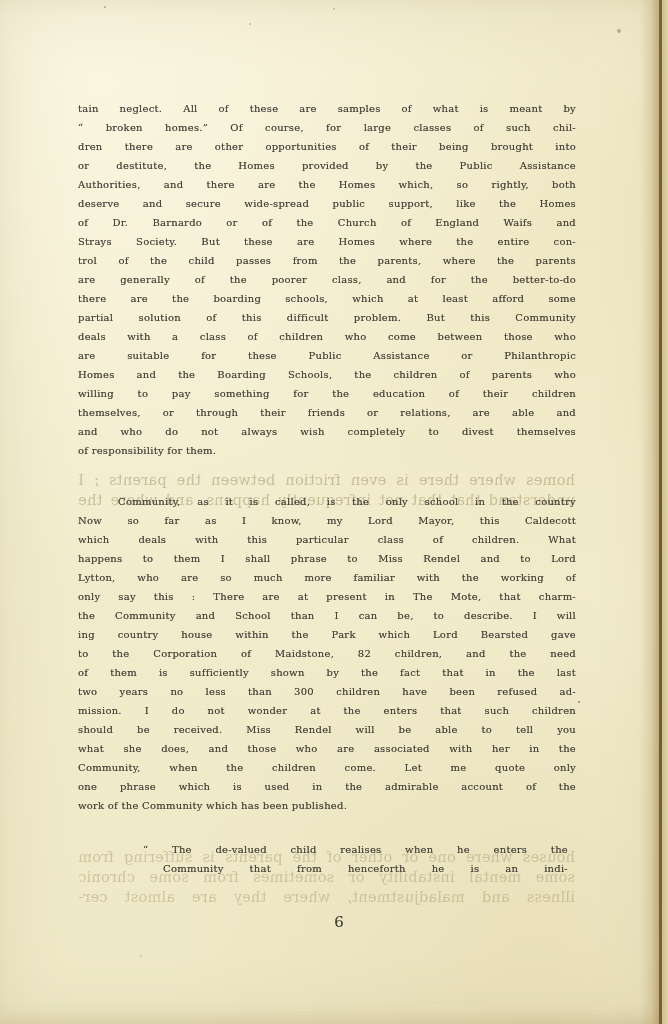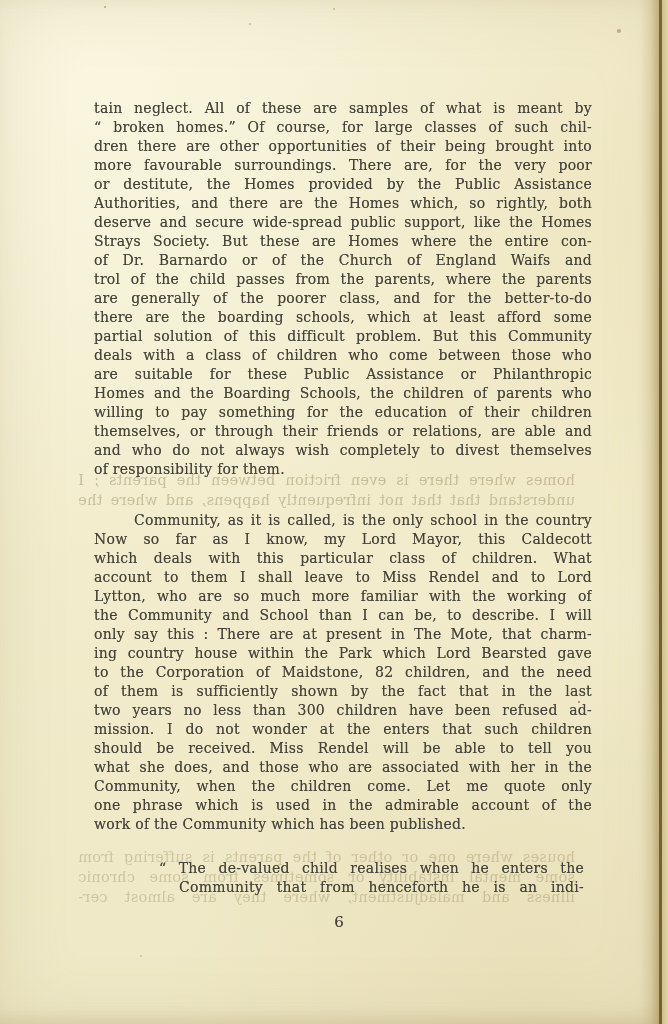--- a/index.html
+++ b/index.html
@@ -33,24 +33,23 @@
     position: absolute; top: 0; left: 662px; width: 6px; height: 1024px;
     background: linear-gradient(90deg, #cfc08d 0%, #e0d4a5 60%, #d6c globalization89 100%);
     background: linear-gradient(90deg, #cfc08d 0%, #e0d4a5 100%);
   }
 
   
   .text-block {
     position: absolute; left: 78px; top: 99px; width: 498px;
     z-index: 2;
     color: #45423a;
-    font-size: 14px;
+    font-size: 10px;
     letter-spacing: 0.25px;
     text-shadow: 0 0 0.4px rgba(58,54,46,0.55);
-    margin-left: 16px;
   }
   .line {
     height: 19px;
     line-height: 19px;
     text-align: justify;
     text-align-last: justify;
     overflow: hidden;
     white-space: nowrap;
   }
   .para-1 .line:last-child { text-align-last: left; }
@@ -108,47 +107,46 @@
       <div class="line">houses where one or other of the parents is suffering from</div>
       <div class="line">some mental instability or sometimes from some chronic</div>
       <div class="line">illness and maladjustment, where they are almost cer-</div>
     </div>
 
   <main class="text-block">
     <section class="para para-1">
         <div class="line">tain neglect.  All of these are samples of what is meant by</div>
         <div class="line">“ broken homes.”  Of course, for large classes of such chil-</div>
         <div class="line">dren there are other opportunities of their being brought into</div>
-        <div class="line">more favourable surroundings.  There are, for the very poor</div>
         <div class="line">or destitute, the Homes provided by the Public Assistance</div>
         <div class="line">Authorities, and there are the Homes which, so rightly, both</div>
         <div class="line">deserve and secure wide-spread public support, like the Homes</div>
+        <div class="line">of Dr. Barnardo or of the Church of England Waifs and</div>
         <div class="line">Strays Society.  But these are Homes where the entire con-</div>
-        <div class="line">of Dr. Barnardo or of the Church of England Waifs and</div>
         <div class="line">trol of the child passes from the parents, where the parents</div>
         <div class="line">are generally of the poorer class, and for the better-to-do</div>
         <div class="line">there are the boarding schools, which at least afford some</div>
         <div class="line">partial solution of this difficult problem.  But this Community</div>
         <div class="line">deals with a class of children who come between those who</div>
         <div class="line">are suitable for these Public Assistance or Philanthropic</div>
         <div class="line">Homes and the Boarding Schools, the children of parents who</div>
         <div class="line">willing to pay something for the education of their children</div>
         <div class="line">themselves, or through their friends or relations, are able and</div>
         <div class="line">and who do not always wish completely to divest themselves</div>
         <div class="line">of responsibility for them.</div>
       </section>
 
     <section class="para para-2">
         <div class="line">Community, as it is called, is the only school in the country</div>
         <div class="line">Now so far as I know, my Lord Mayor, this Caldecott</div>
         <div class="line">which deals with this particular class of children.  What</div>
-        <div class="line">account to them I shall leave to Miss Rendel and to Lord</div>
+        <div class="line">happens to them I shall phrase to Miss Rendel and to Lord</div>
         <div class="line">Lytton, who are so much more familiar with the working of</div>
+        <div class="line">only say this : There are at present in The Mote, that charm-</div>
         <div class="line">the Community and School than I can be, to describe.  I will</div>
-        <div class="line">only say this : There are at present in The Mote, that charm-</div>
         <div class="line">ing country house within the Park which Lord Bearsted gave</div>
         <div class="line">to the Corporation of Maidstone, 82 children, and the need</div>
         <div class="line">of them is sufficiently shown by the fact that in the last</div>
         <div class="line">two years no less than 300 children have been refused ad-</div>
         <div class="line">mission.  I do not wonder at the enters that such children</div>
         <div class="line">should be received.  Miss Rendel will be able to tell you</div>
         <div class="line">what she does, and those who are associated with her in the</div>
         <div class="line">Community, when the children come.  Let me quote only</div>
         <div class="line">one phrase which is used in the admirable account of the</div>
         <div class="line">work of the Community which has been published.</div>

